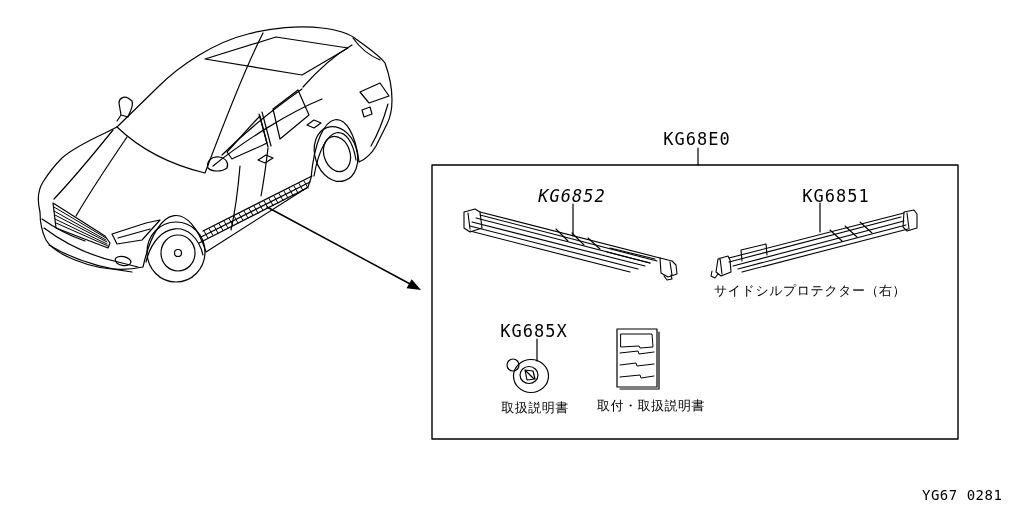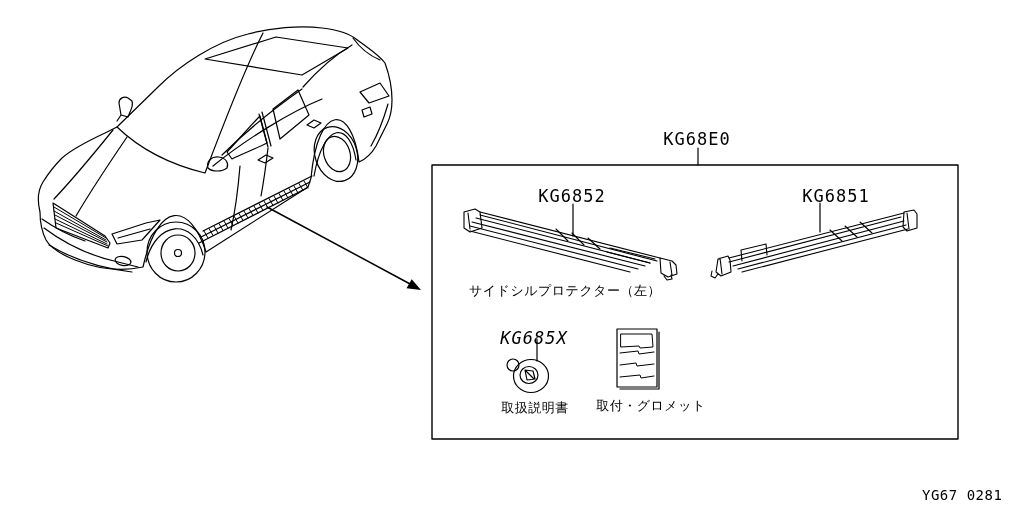--- a/index.html
+++ b/index.html
@@ -145,27 +145,27 @@
       <path d="M659 332 L659 389 M620 389 L659 389"></path>
       <path stroke-width="1" d="M621 334 L652 334 L653 347 L640 348 L639 346 L621 347 Z"></path>
       <path stroke-width="1" d="M620 353 L638 351 L639 354 L654 352
                M620 365 L636 363 L637 366 L654 364
                M620 377 L640 375 L641 378 L654 376"></path>
     </g>
   </svg>
 
   <div class="label partno" style="left:697px;top:131px;">KG68E0</div>
 
-  <div class="label partno" style="left:572px;top:188px;">KG6852</div>
+  <div class="label partno" style="left:572px;top:188px;font-style:italic;">KG6852</div>
 
   <div class="label partno" style="left:836px;top:188px;">KG6851</div>
 
-  <div class="label partno" style="left:534px;top:330px;font-style:italic;">KG685X</div>
+  <div class="label partno" style="left:534px;top:323px;">KG685X</div>
 
-  <div class="label jp" style="left:565px;top:284px;">サイドシルプロテクター（左）</div>
 
+  <div class="label jp" style="left:810px;top:284px;">サイドシルプロテクター（右）</div>
 
   <div class="label jp" style="left:535px;top:401px;">取扱説明書</div>
 
-  <div class="label jp" style="left:651px;top:399px;">取付・グロメット</div>
+  <div class="label jp" style="left:651px;top:399px;">取付・取扱説明書</div>
 
   <div class="label code" style="left:922px;top:488px;">YG67 0281</div>
 </div>
 
 </body></html>

